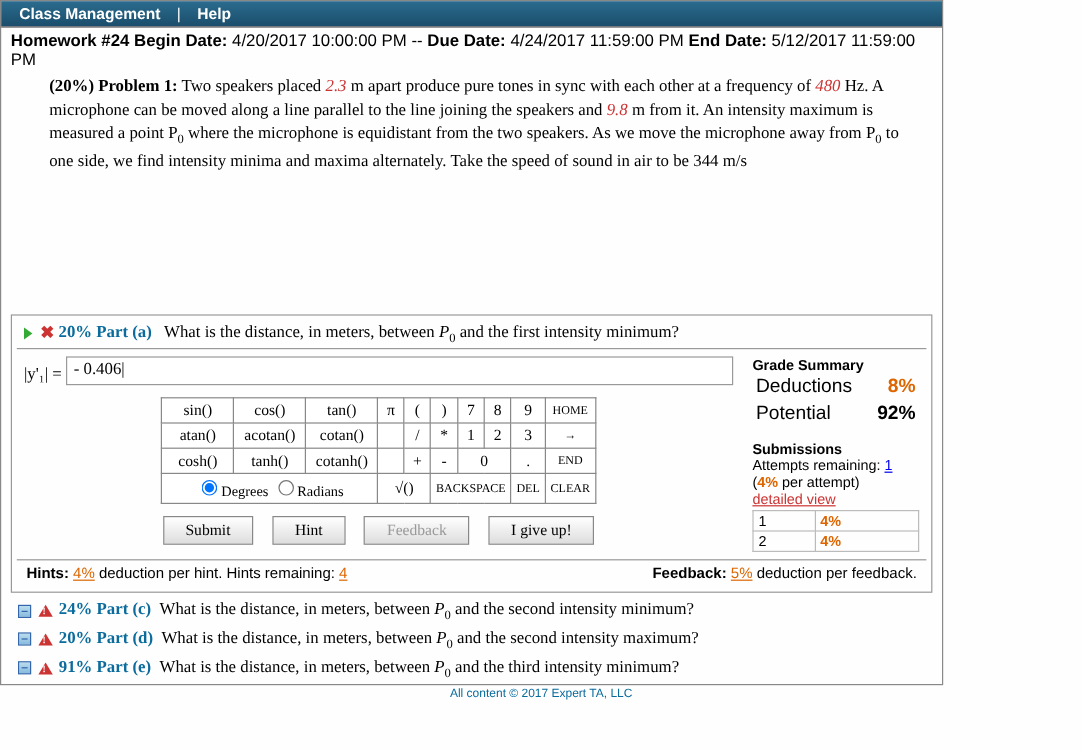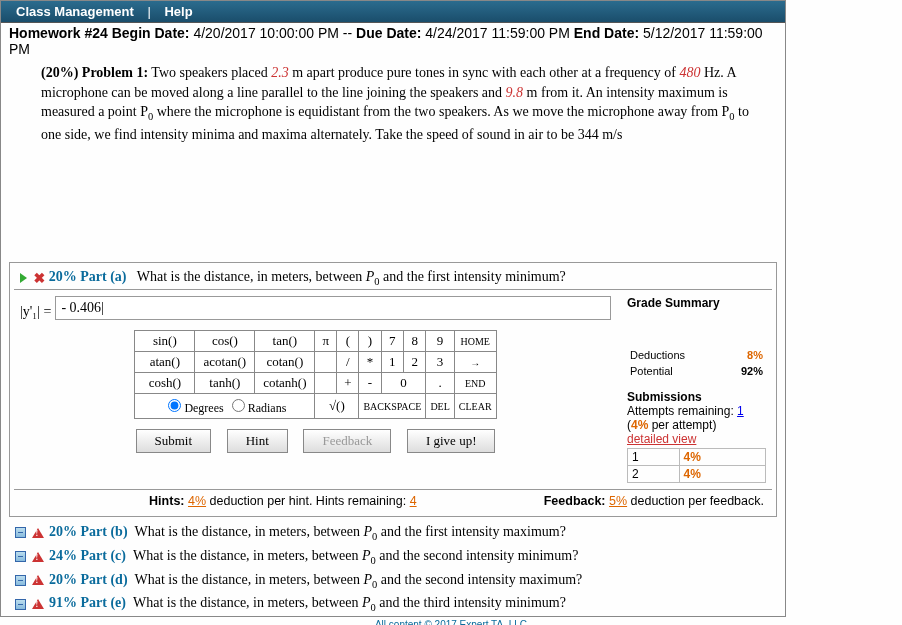--- a/index.html
+++ b/index.html
@@ -147,24 +147,24 @@
     cursor:pointer;
     margin: 0 6px;
   }
   .btn.disabled { color:#999; cursor:default;}
   .hint-row {
     border-top:1px solid #999;
     display:flex;
     font-size:12.5px;
     padding:4px 8px;
   }
-  .hint-row .left { flex:1;text-align:center; }
+  .hint-row .left { flex:1; }
   .hint-row .orange-u { color:#d60; text-decoration:underline; }
   .grade-box b { font-weight:bold; }
-  .grade-tbl { width:100%; font-size:11px;margin-top:36px; }
+  .grade-tbl { width:100%; font-size:16px; }
   .grade-tbl .v { text-align:right; font-weight:bold; color:#d60;}
   .sub-box { margin-top:10px; }
   .sub-box .title { font-weight:bold; }
   .sub-box a { color:#00e; text-decoration:underline; }
   .det-tbl { border-collapse:collapse; width:100%; margin-top:2px;}
   .det-tbl td { border:1px solid #bbb; padding:1px 4px; font-size:12px;}
   .det-tbl td.p { color:#d60; font-weight:bold;}
   .other-part {
     font-family:"Times New Roman",serif;
     font-size:14px;
@@ -327,26 +327,20 @@
       </div>
       <div>
         <b>Feedback: </b><span class="orange-u">5%</span><span> deduction per feedback.</span>
       </div>
     </div>
   </div>
 
   <div class="other-part">
     <span class="icon-box"></span>
     <span class="icon-warn"></span>
-    <span class="perc" style="color:#0a6b9c;font-weight:bold">20% Part (b)</span>
-    &nbsp;<span>What is the distance, in meters, between </span><i>P</i><sub>0</sub><span> and the first intensity maximum?</span>
-  </div>
-  <div class="other-part">
-    <span class="icon-box"></span>
-    <span class="icon-warn"></span>
     <span class="perc" style="color:#0a6b9c;font-weight:bold">24% Part (c)</span>
     &nbsp;<span>What is the distance, in meters, between </span><i>P</i><sub>0</sub><span> and the second intensity minimum?</span>
   </div>
   <div class="other-part">
     <span class="icon-box"></span>
     <span class="icon-warn"></span>
     <span class="perc" style="color:#0a6b9c;font-weight:bold">20% Part (d)</span>
     &nbsp;<span>What is the distance, in meters, between </span><i>P</i><sub>0</sub><span> and the second intensity maximum?</span>
   </div>
   <div class="other-part">

